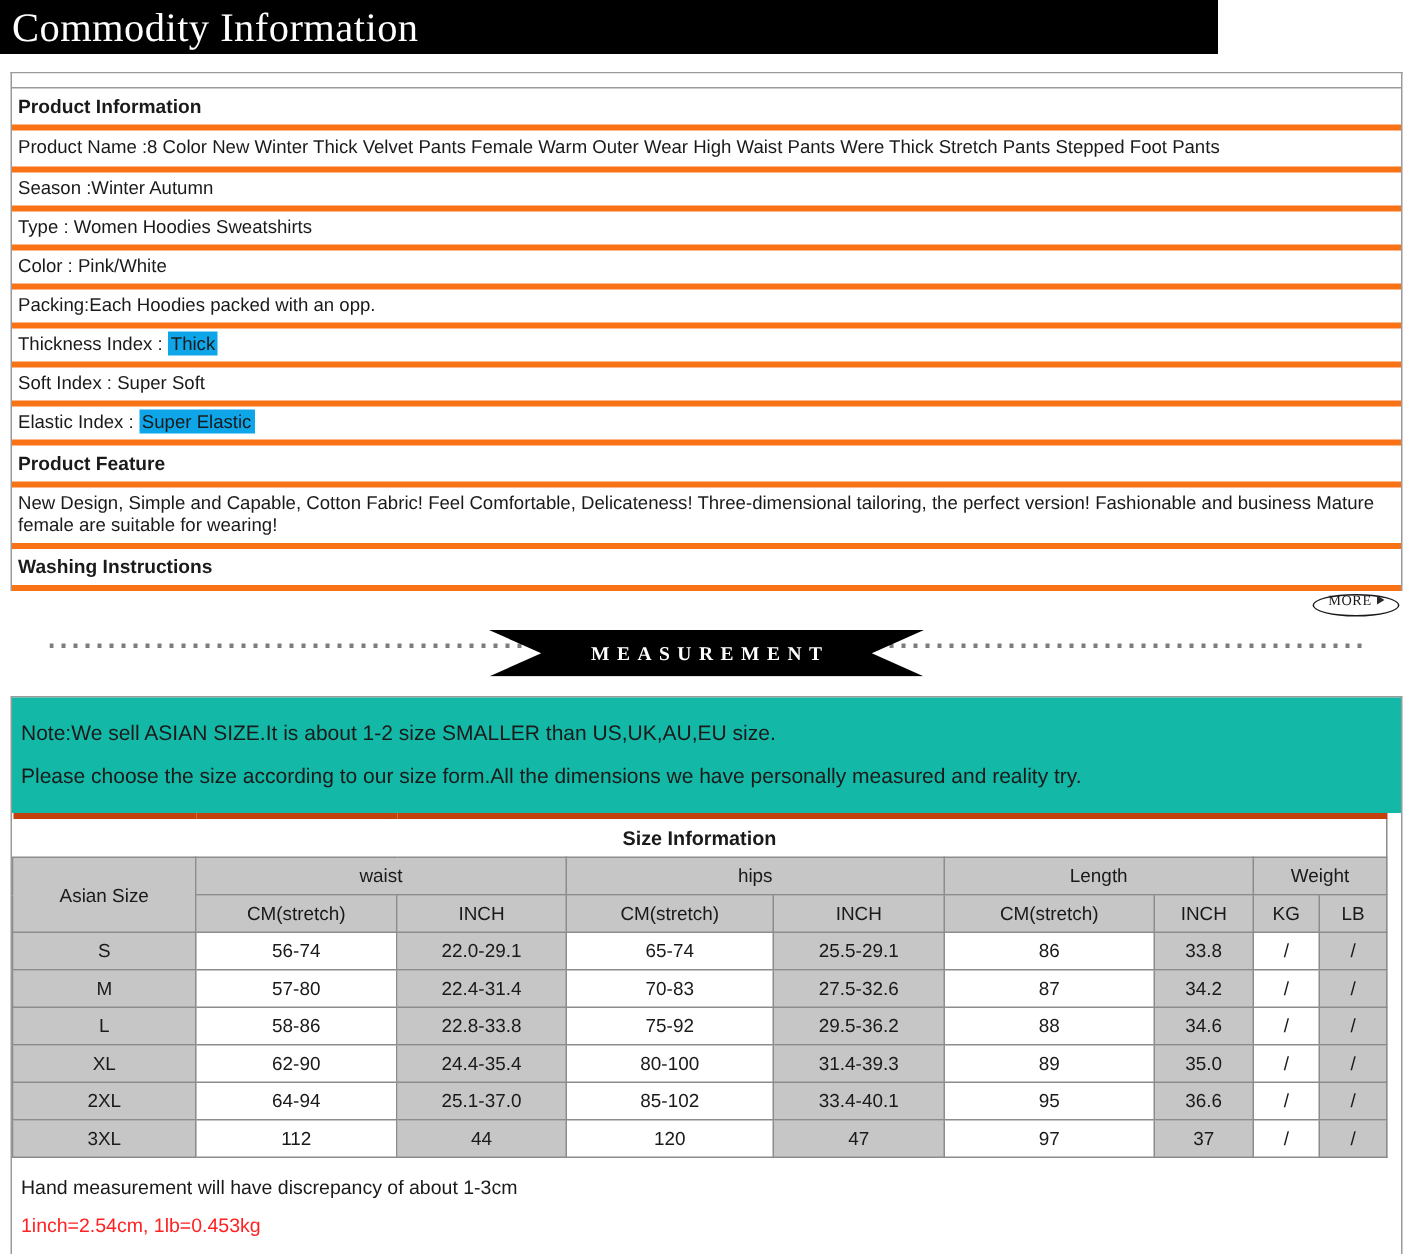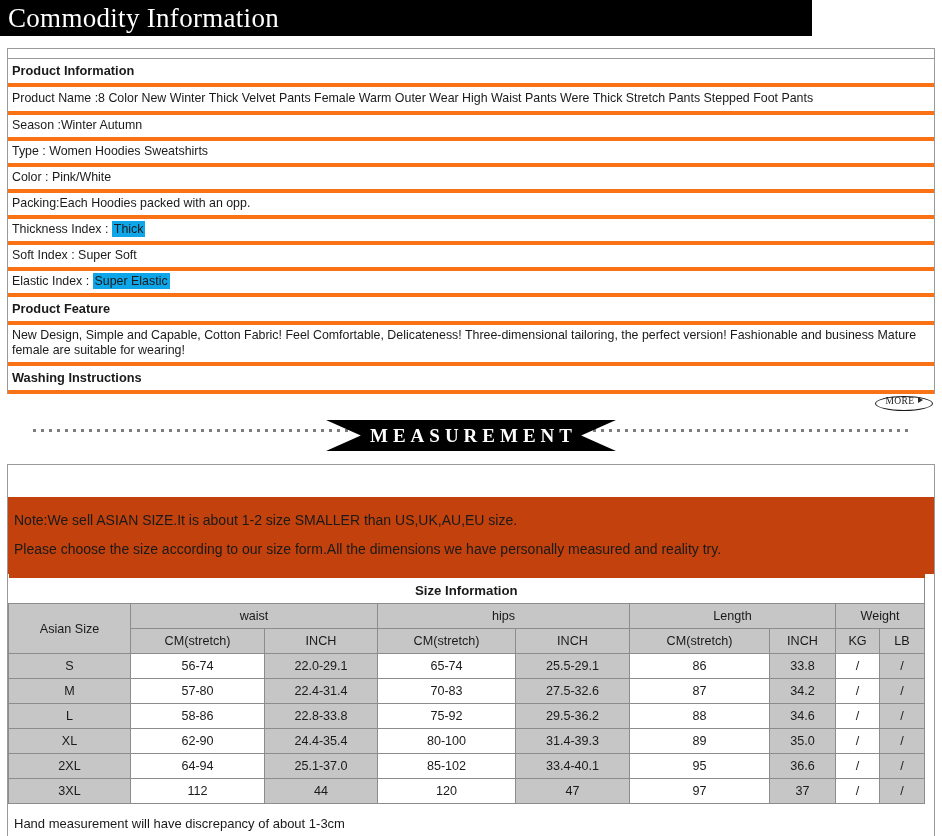--- a/index.html
+++ b/index.html
@@ -138,36 +138,35 @@
     -webkit-clip-path: polygon(0% 0%, 100% 0%, 100% 100%, 88% 50%, 100% 0%, 0% 0%, 12% 50%, 0% 100%);
     clip-path: polygon(0 0, 100% 0, 88% 50%, 100% 100%, 0 100%, 12% 50%);
     display: flex;
     align-items: center;
     justify-content: center;
   }
   .ribbon .ribbon-text {
     color: #ffffff;
     font-family: "Liberation Serif", serif;
     font-weight: bold;
-    font-size: 19px;
+    font-size: 13px;
     letter-spacing: 5px;
     padding-left: 5px;
     line-height: 1;
   }
 
   
   .meas-wrap {
     margin: 0 7px;
     border: 1px solid #9a9a9a;
     box-sizing: border-box;
   }
   .note-box {
-    background: #c2410c;
+    background: #14b8a6;
     padding: 9px 6px 10px 6px;
-    margin-top: 32px;
   }
   .note-box .note-line {
     font-size: 14px;
     line-height: 29px;
     color: #1a1a1a;
   }
 
   .size-table {
     width: 916px;
     border-collapse: collapse;

